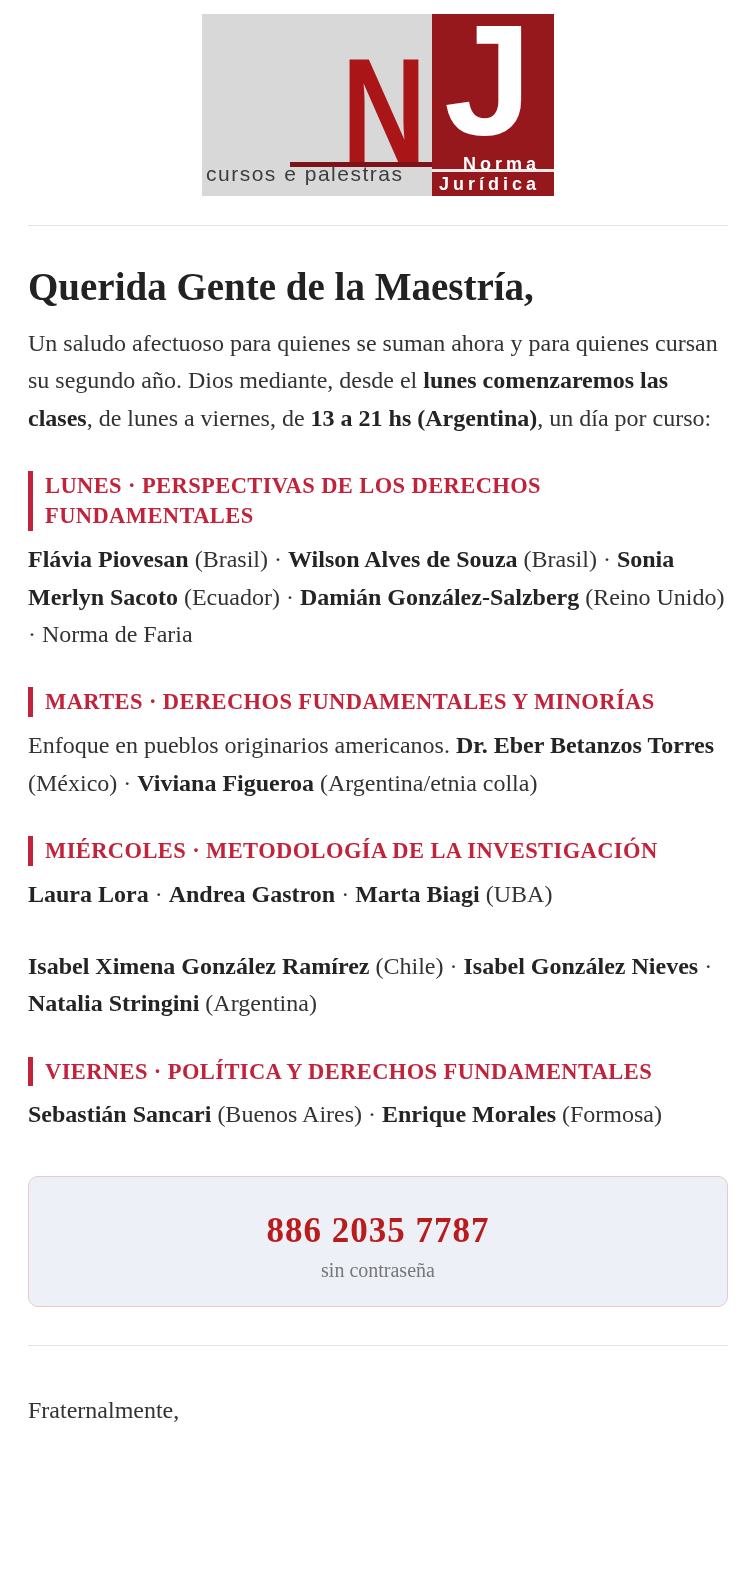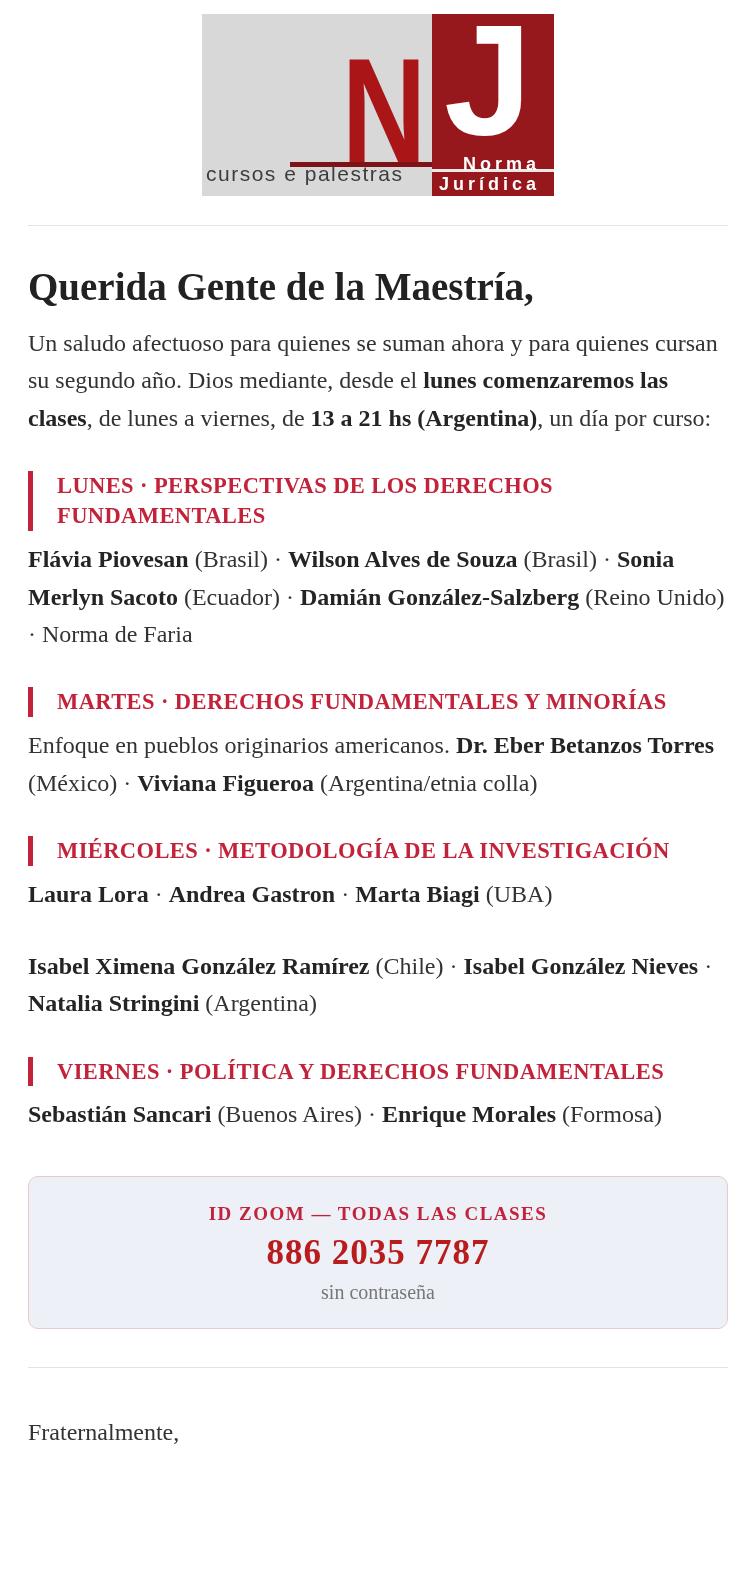--- a/index.html
+++ b/index.html
@@ -38,21 +38,21 @@
   .divider{border:none;border-top:1px solid var(--divider);margin:0;}
   .divider.after-logo{margin-top:29px;}
   .divider.after-card{margin-top:38px;}
 
   h1.greeting{font-size:39px;margin:38px 0 4px;color:#222;font-weight:bold;}
   p.body{font-size:24px;line-height:1.56;margin:16px 0;color:#333;}
   .b{font-weight:bold;color:#242424;}
 
   section.course{margin-top:34px;}
   h2.sec-title{color:var(--accent-red);border-left:5px solid var(--accent-red);
-      padding-left:24px;margin:0 0 10px;font-size:22.5px;line-height:1.33;
+      padding-left:12px;margin:0 0 10px;font-size:22.5px;line-height:1.33;
       letter-spacing:0.4px;font-weight:bold;max-width:660px;}
   section.course p.body{margin:10px 0 0;}
 
   .zoom-card{margin-top:42px;background:var(--card-bg);border:1px solid var(--card-border);
       border-radius:10px;padding:26px 20px 24px;text-align:center;}
   .zoom-label{color:var(--accent-red);font-weight:bold;font-size:19px;letter-spacing:1.5px;}
   .zoom-id{font-size:35px;font-weight:bold;color:#b91c1c;margin-top:8px;letter-spacing:1px;}
   .zoom-note{color:#777;font-size:20px;margin-top:8px;}
 
   p.closing{margin-top:34px;}
@@ -102,21 +102,20 @@
   <section class="course">
     <p class="body"><span class="b">Isabel Ximena González Ramírez</span><span> (Chile) · </span><span class="b">Isabel González Nieves</span><span> · </span><span class="b">Natalia Stringini</span><span> (Argentina)</span></p>
   </section>
 
   <section class="course">
     <h2 class="sec-title">VIERNES · POLÍTICA Y DERECHOS FUNDAMENTALES</h2>
     <p class="body"><span class="b">Sebastián Sancari</span><span> (Buenos Aires) · </span><span class="b">Enrique Morales</span><span> (Formosa)</span></p>
   </section>
 
   <div class="zoom-card">
-    <div class="zoom-label">ID ZOOM — TODAS LAS CLASES</div>
     <div class="zoom-id">886 2035 7787</div>
     <div class="zoom-note">sin contraseña</div>
   </div>
 
   <hr class="divider after-card">
 
 
   <p class="body farewell">Fraternalmente,</p>
 
 </div>

